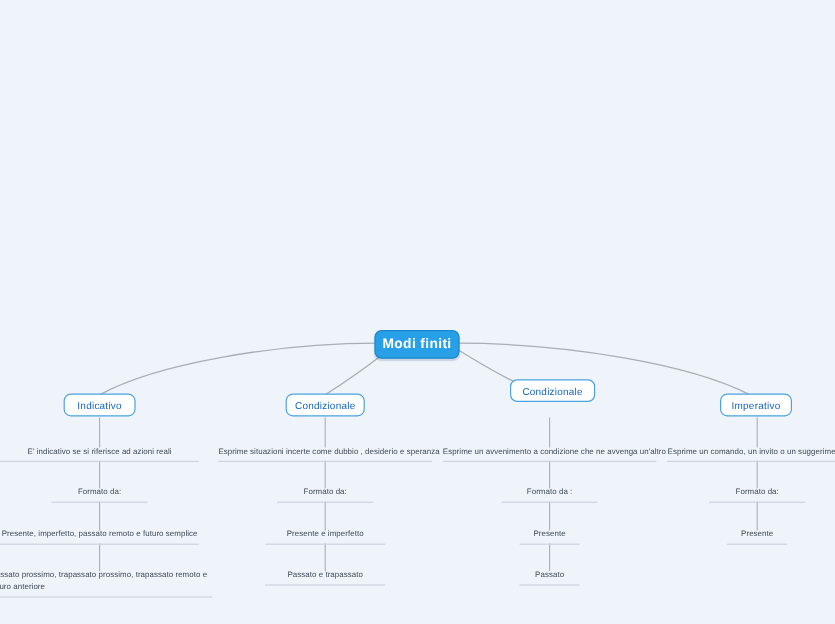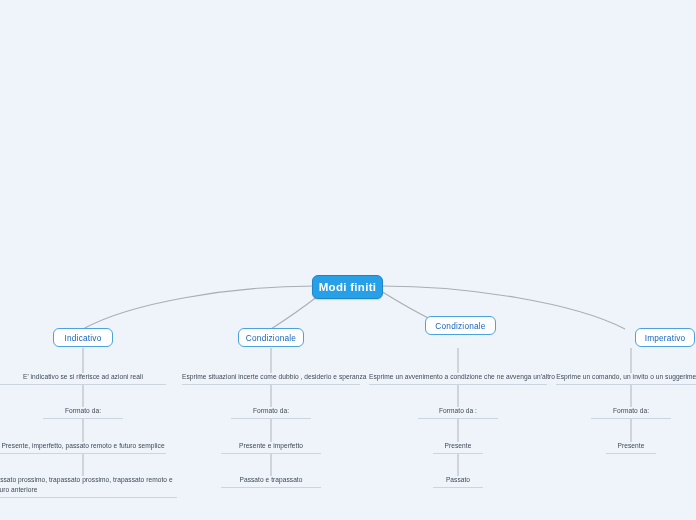--- a/index.html
+++ b/index.html
@@ -142,20 +142,20 @@
   <div class="leaf-text" style="left:221px; top:447px; width:100px;">Passato e trapassato</div>
 
   <div class="branch-node" style="left:425px; top:288px; width:71px; height:19px;">
     <span>Condizionale</span>
   </div>
   <div class="leaf-text" style="left:369px; top:344px; width:178px;">Esprime un avvenimento a condizione che ne avvenga un'altro</div>
   <div class="leaf-text" style="left:418px; top:378px; width:80px;">Formato da :</div>
   <div class="leaf-text" style="left:433px; top:413px; width:50px;">Presente</div>
   <div class="leaf-text" style="left:433px; top:447px; width:50px;">Passato</div>
 
-  <div class="branch-node" style="left:635px; top:300px; width:60px; height:19px;">
+  <div class="branch-node" style="left:600px; top:300px; width:60px; height:19px;">
     <span>Imperativo</span>
   </div>
   <div class="leaf-text" style="left:556px; top:344px; width:150px;">Esprime un comando, un invito o un suggerimento</div>
   <div class="leaf-text" style="left:591px; top:378px; width:80px;">Formato da:</div>
   <div class="leaf-text" style="left:606px; top:413px; width:50px;">Presente</div>
 
 </div>
 
 </body></html>

